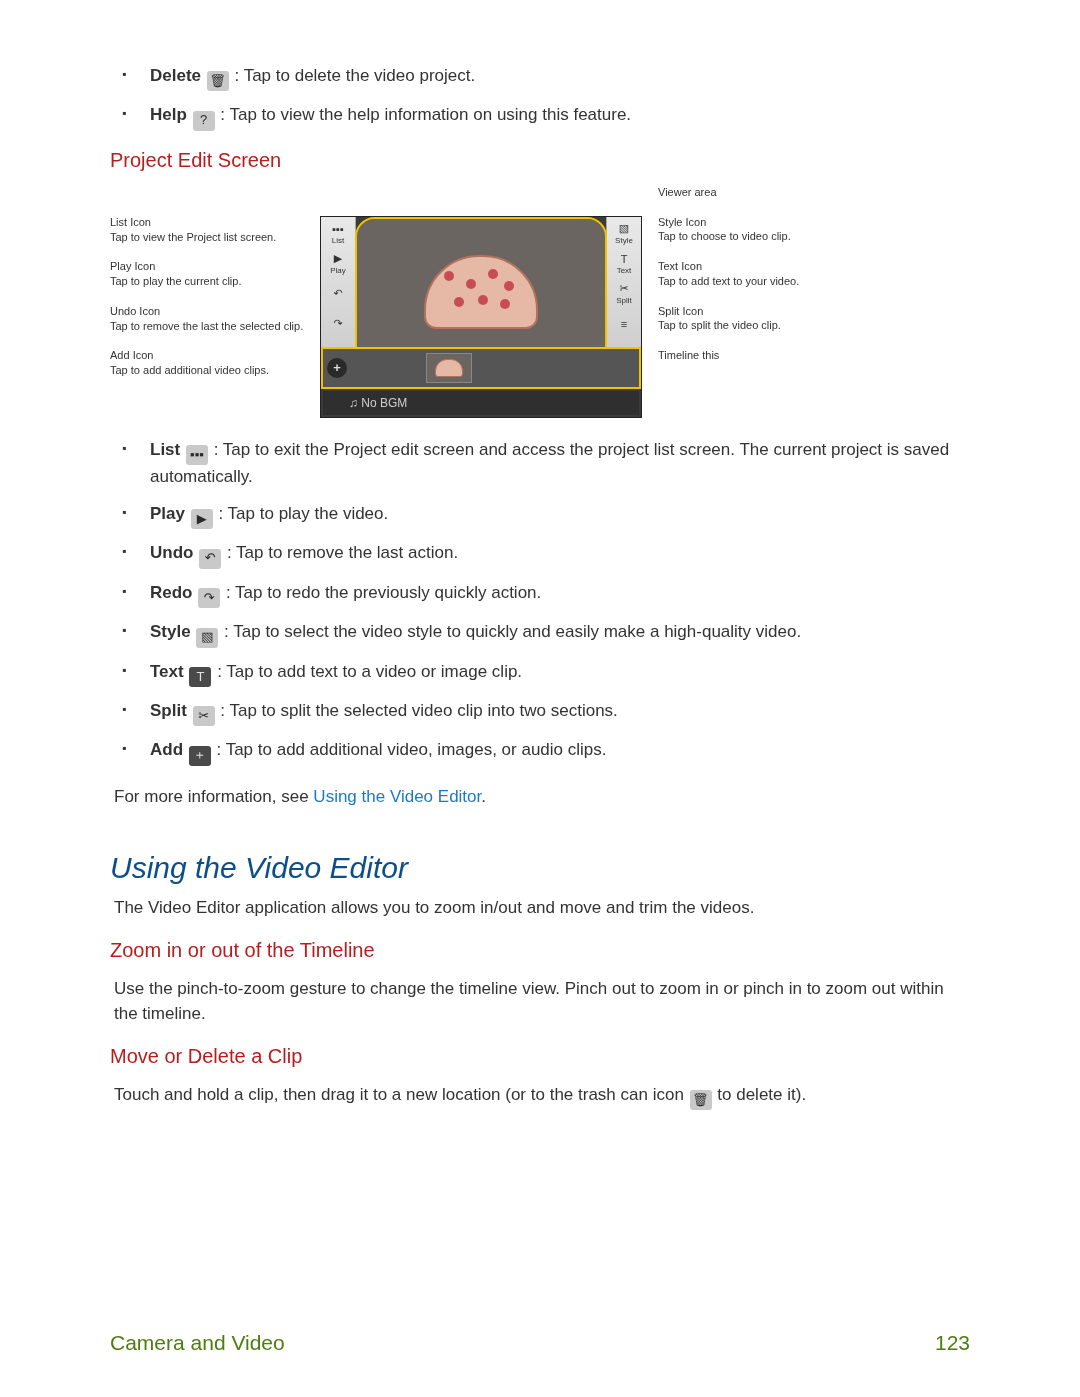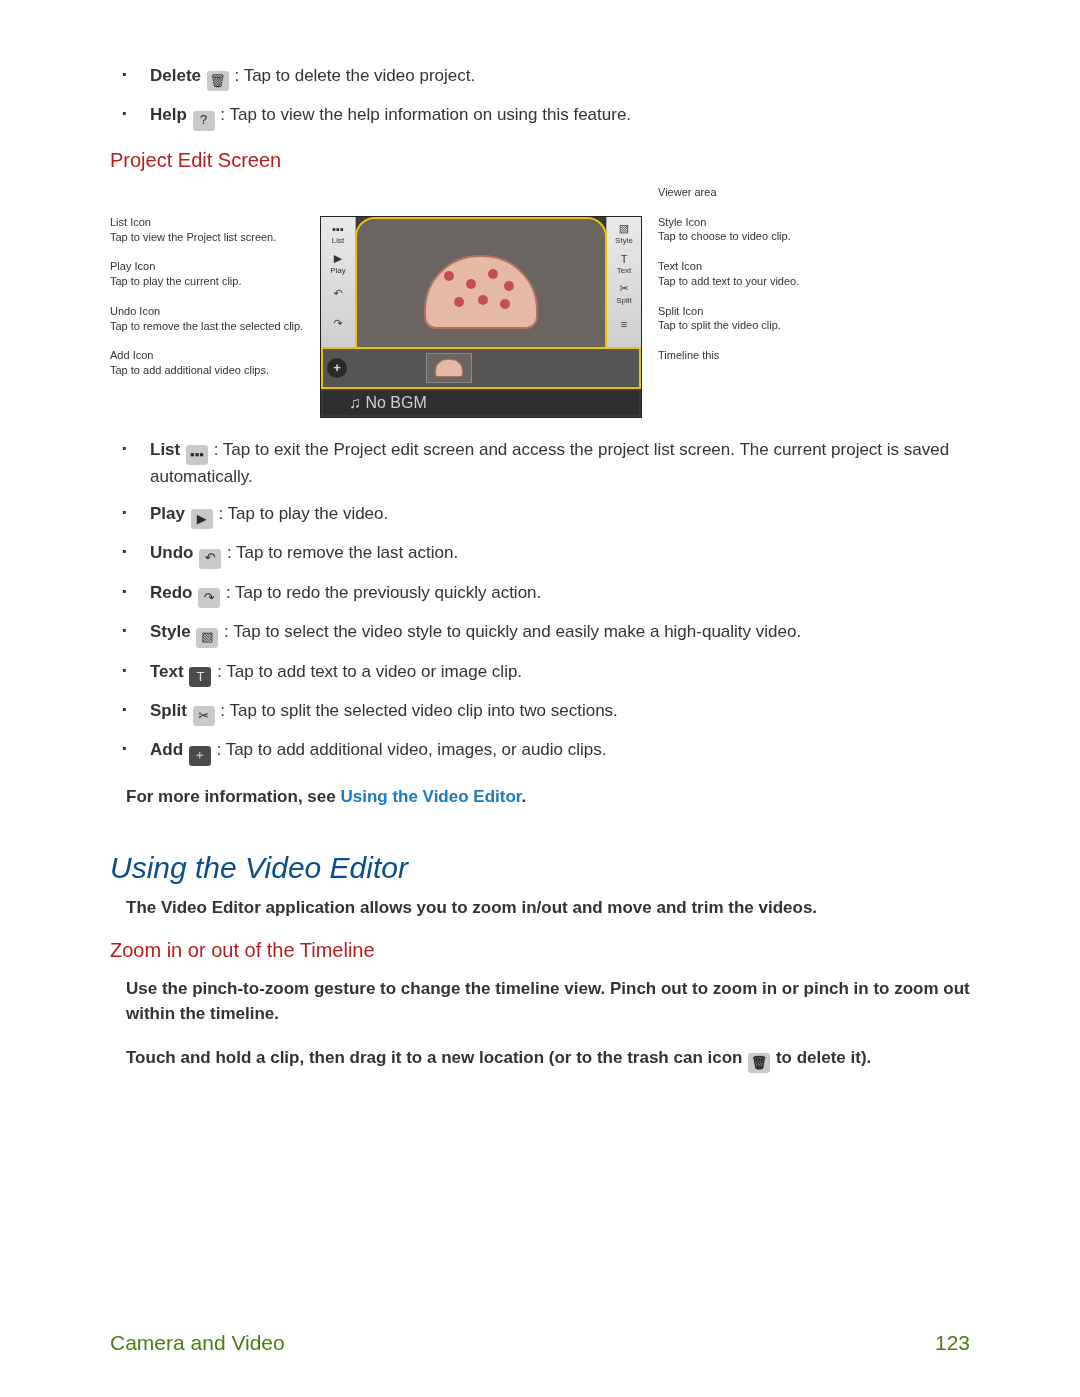--- a/index.html
+++ b/index.html
@@ -58,22 +58,21 @@
   }
   .h2 {
     font-size: 30px;
     font-style: italic;
     color: #0b4e8a;
     margin: 42px 0 10px 0;
   }
   p.body {
     font-size: 17px;
     line-height: 1.5;
-    margin: 6px 0 18px 16px;
-    font-weight: bold;
+    margin: 6px 0 18px 4px;
   }
   a.link { color: #1a7ac8; text-decoration: none; }
 
   
   .diagram-row {
     display: flex;
     align-items: flex-start;
     margin: 0 0 20px 0;
   }
   .diag-left, .diag-right { flex: 0 0 210px; font-size: 11px; line-height: 1.25; }
@@ -131,21 +130,21 @@
     font-size:13px; font-weight:700;
   }
   .thumb {
     width:44px; height:28px; margin-left:80px; background:#6a6560;
     outline:1px solid #888; display:flex; align-items:center; justify-content:center;
   }
   .thumb .mini { width:26px; height:16px; border-radius:12px 12px 3px 3px;
                  background:#e6b8a6; border:1px solid #b0725c;}
   .bgmbar {
     position:absolute; left:2px; right:2px; bottom:2px; height:24px;
-    background:#2f2f2f; color:#cfcfcf; font-size:16px;
+    background:#2f2f2f; color:#cfcfcf; font-size:12px;
     display:flex; align-items:center; padding-left:26px;
   }
 
   .footer {
     position:absolute; left:110px; right:110px; bottom:42px;
     display:flex; justify-content:space-between;
     color:#4d7c0f; font-size:21px;
   }
 </style>
 </head>
@@ -304,20 +303,21 @@
     <span>For more information, see </span>
     <a class="link">Using the Video Editor</a><span>.</span>
   </p>
 
   <div class="h2">Using the Video Editor</div>
   <p class="body">The Video Editor application allows you to zoom in/out and move and trim the videos.</p>
 
   <div class="h3">Zoom in or out of the Timeline</div>
   <p class="body">Use the pinch-to-zoom gesture to change the timeline view. Pinch out to zoom in or pinch in to zoom out within the timeline.</p>
 
+  <div class="h3">Move or Delete a Clip</div>
   <p class="body">
     <span>Touch and hold a clip, then drag it to a new location (or to the trash can icon </span>
     <span class="inline-icon">🗑</span>
     <span> to delete it).</span>
   </p>
 
   <div class="footer">
     <span>Camera and Video</span>
     <span>123</span>
   </div>

